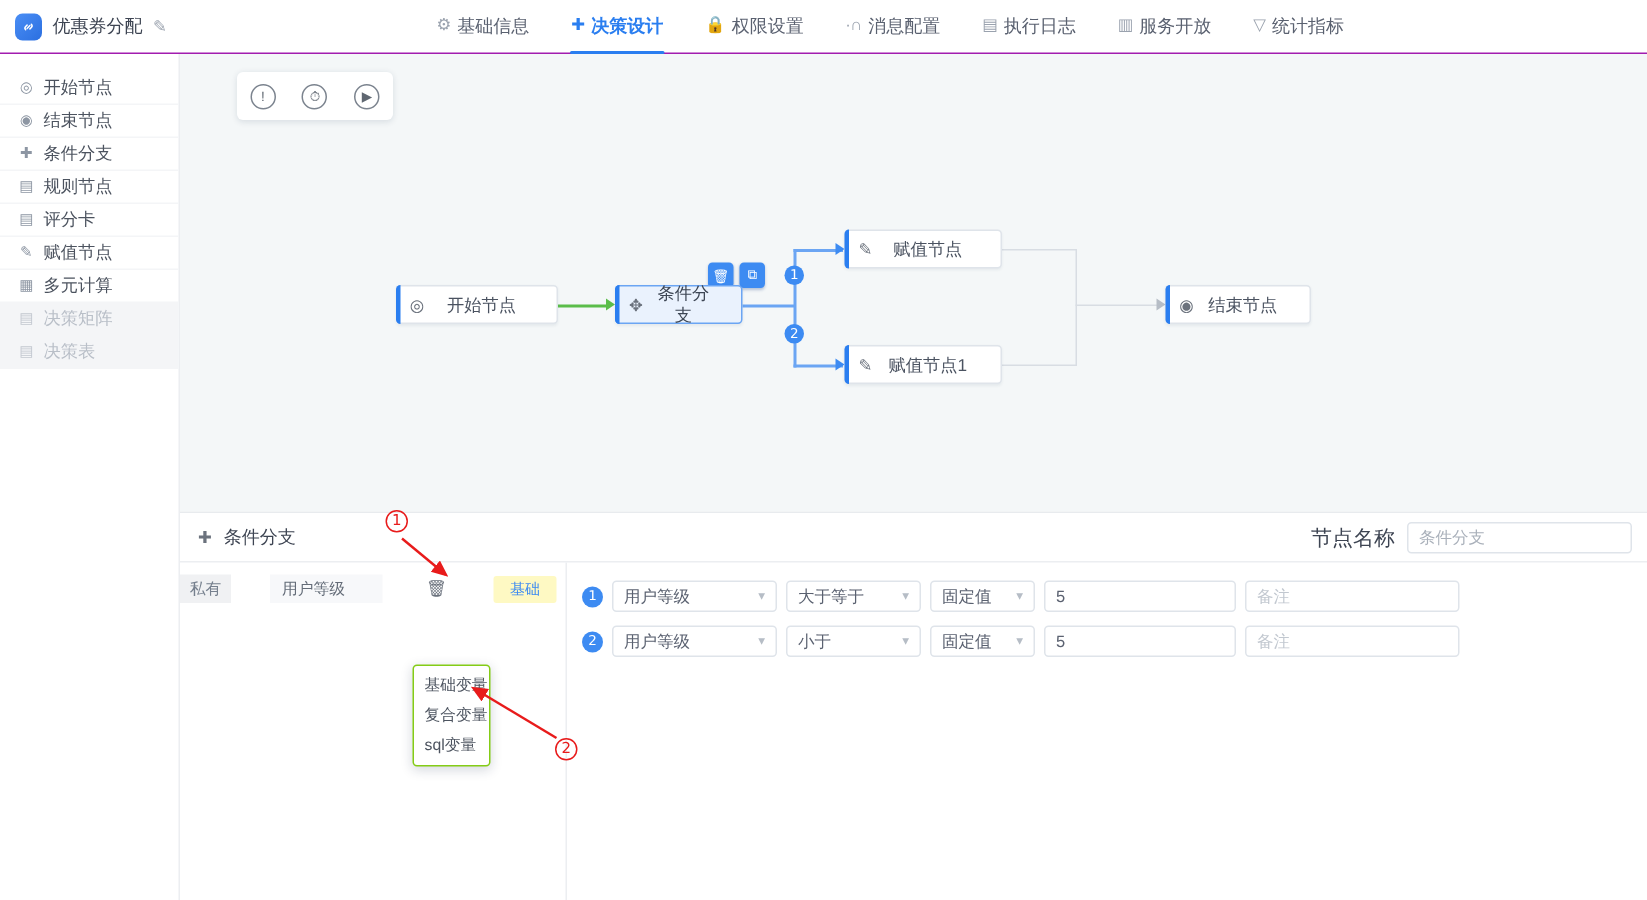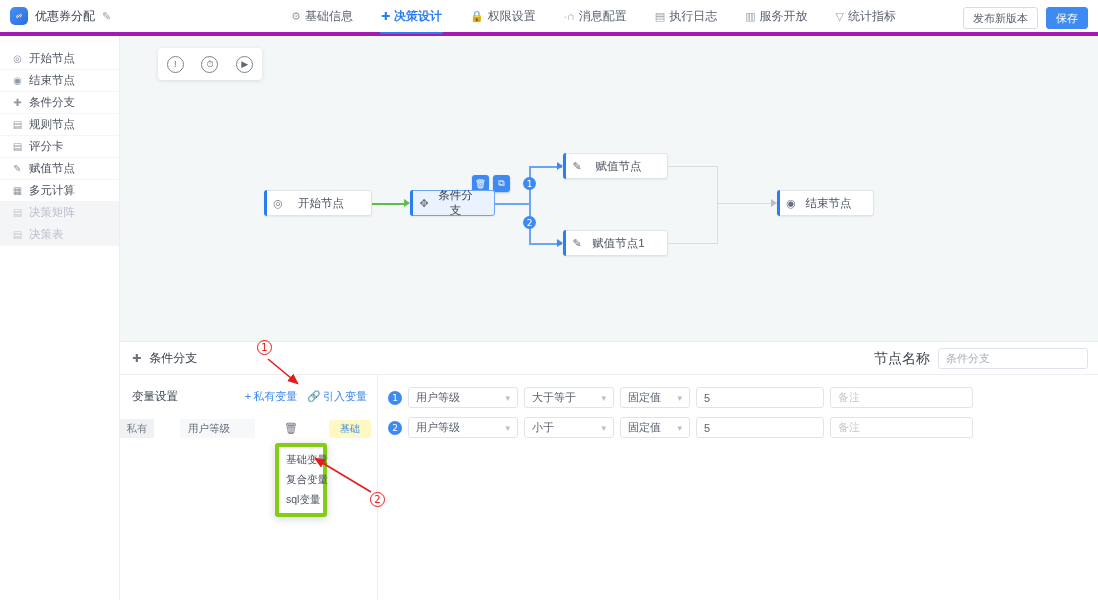--- a/index.html
+++ b/index.html
@@ -7,21 +7,21 @@
     width: 1098px; height: 600px;
     font-family: "Liberation Sans", "DejaVu Sans", sans-serif;
     font-size: 12px; color: #333; background: #ffffff;
     overflow: hidden;
   }
   .app { position: relative; width: 1098px; height: 600px; }
 
   
   .topbar {
     position: absolute; left: 0; top: 0; width: 1098px; height: 36px;
-    background: #ffffff; border-bottom: 4px solid #a21caf;
+    background: #ffffff; border-bottom: 1px solid #a21caf;
     display: flex; align-items: center;
   }
   .brand { display: flex; align-items: center; gap: 7px; padding-left: 10px; width: 290px; }
   .brand-logo {
     width: 18px; height: 18px; border-radius: 5px;
     background: linear-gradient(135deg,#4a8ef5,#2b6fe0);
     display: flex; align-items: center; justify-content: center;
     color: #fff; font-size: 10px;
   }
   .brand-title { font-size: 12px; color: #3d4452; }
@@ -184,21 +184,21 @@
   }
   .var-del { width: 20px; text-align: center; color: #6b727d; font-size: 11px; cursor: pointer; }
   .var-badge {
     background: #fef9c3; color: #3d8bf2; font-size: 10px;
     padding: 2px 11px; border-radius: 2px; margin-left: 2px;
   }
 
   .dropdown {
     position: absolute; left: 155px; top: 68px; width: 52px;
     background: #fff; border-radius: 3px;
-    box-shadow: 0 2px 8px rgba(20,40,70,.18); border: 4px solid #84cc16;
+    box-shadow: 0 2px 8px rgba(20,40,70,.18); border: 1px solid #84cc16;
     padding: 3px 0; z-index: 30;
   }
   .dd-item {
     height: 20px; padding: 0 7px; font-size: 10.5px; color: #4c535f;
     display: flex; align-items: center; cursor: pointer; white-space: nowrap;
   }
 
   .cond-col { flex: 1; padding: 12px 14px 0 10px; }
   .cond-title { font-size: 11.5px; color: #3d4452; margin-bottom: 14px; }
   .cond-row { display: flex; align-items: center; gap: 6px; margin-bottom: 9px; }
@@ -273,24 +273,20 @@
       <div class="tab">
         <span class="ti">▥</span>
         <span>服务开放</span>
       </div>
       <div class="tab">
         <span class="ti">▽</span>
         <span>统计指标</span>
       </div>
     </div>
 
-    <div class="topbar-actions">
-      <div class="btn btn-default">发布新版本</div>
-      <div class="btn btn-primary">保存</div>
-    </div>
   </div>
 
   <div class="sidebar">
     <div class="side-item">
       <span class="si">◎</span>
       <span>开始节点</span>
     </div>
     <div class="side-item">
       <span class="si">◉</span>
       <span>结束节点</span>
@@ -394,33 +390,20 @@
 
       <div class="node-name-box">
         <span class="node-name-label">节点名称</span>
         <div class="node-name-input">条件分支</div>
       </div>
     </div>
 
     <div class="panel-body">
 
       <div class="var-col">
-        <div class="var-head">
-          <span class="var-head-title">变量设置</span>
-          <span class="var-links">
-            <span class="var-link">
-              <span>+</span>
-              <span>私有变量</span>
-            </span>
-            <span class="var-link">
-              <span>🔗</span>
-              <span>引入变量</span>
-            </span>
-          </span>
-        </div>
 
         <div class="var-row">
           <span class="var-tag">私有</span>
           <span class="var-name">用户等级</span>
           <span class="var-del">🗑</span>
           <span class="var-badge">基础</span>
         </div>
 
         <div class="dropdown">
           <div class="dd-item">基础变量</div>

